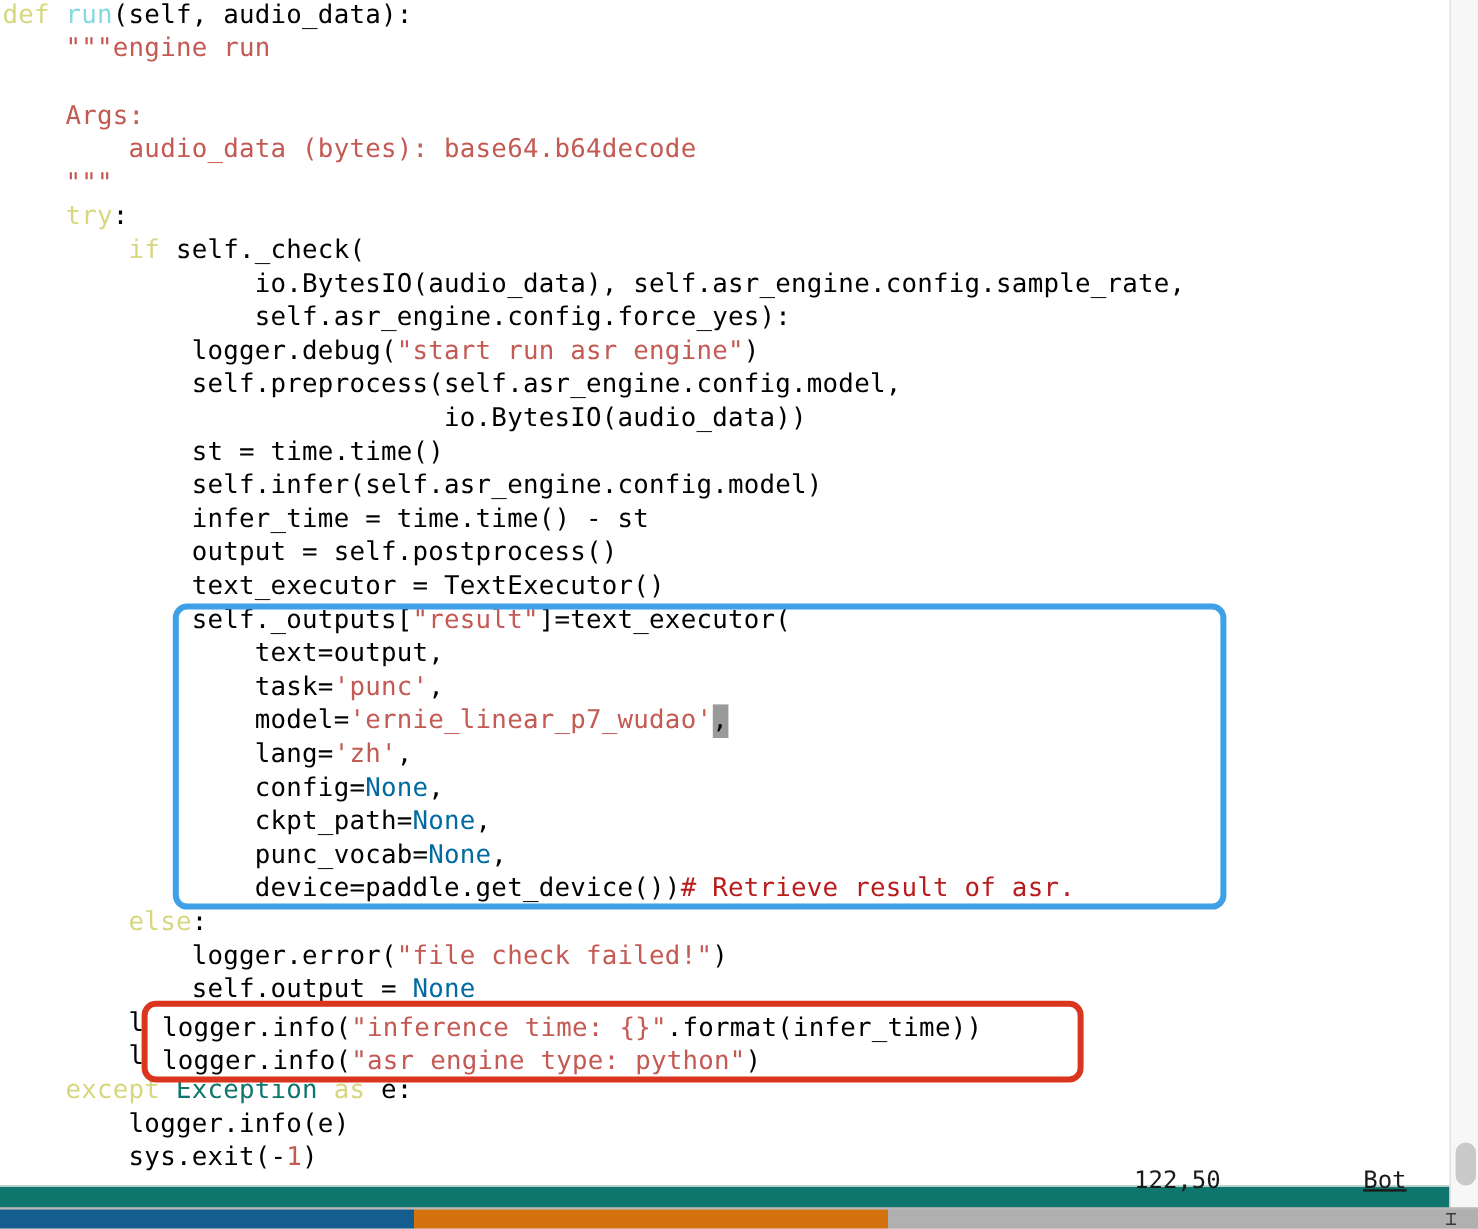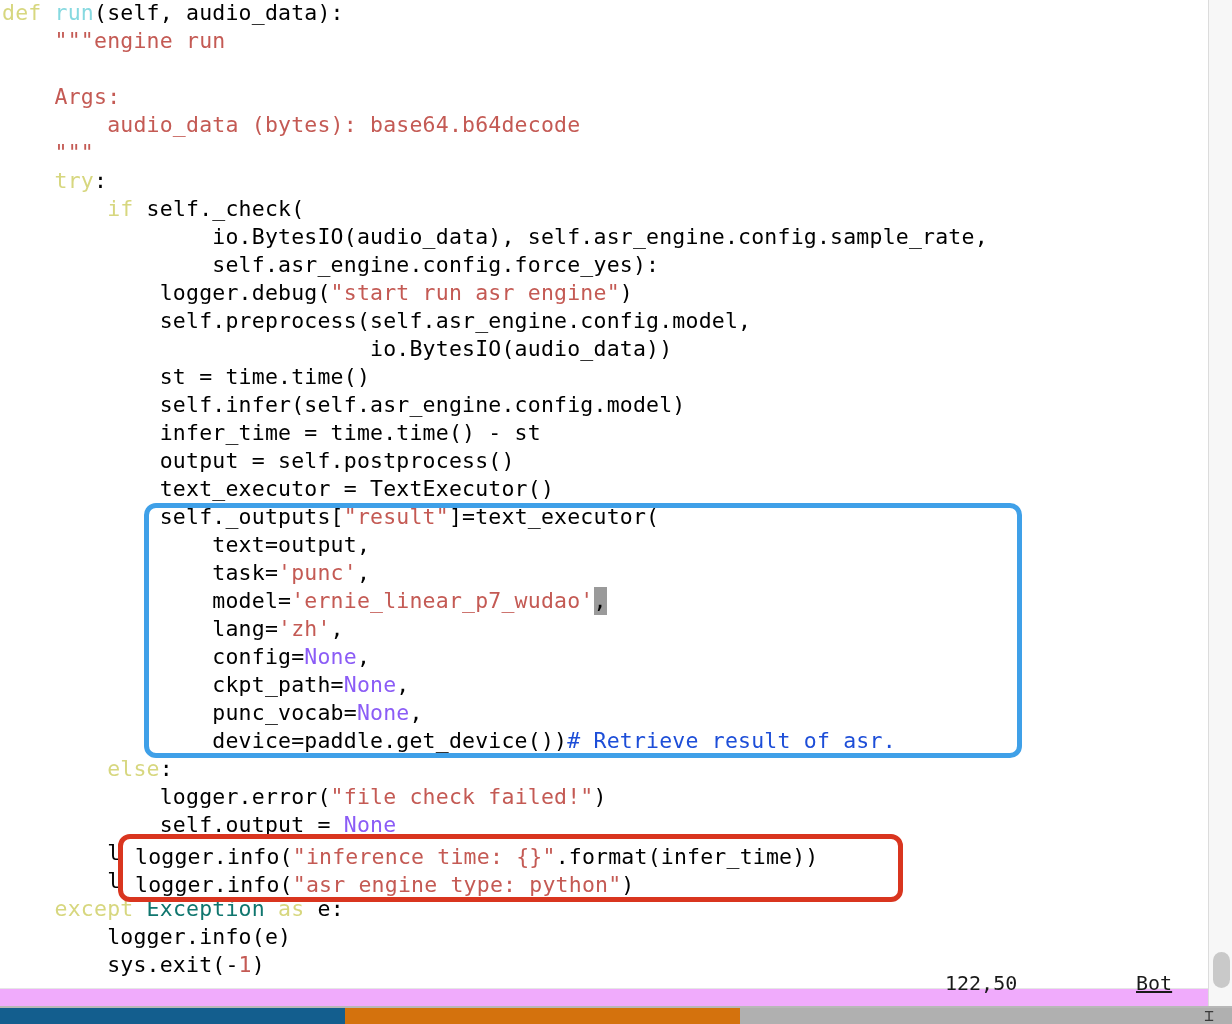--- a/index.html
+++ b/index.html
@@ -42,23 +42,23 @@
     white-space: pre;
     color: #000000;
   }
 
   .ln { display: block; height: 28px; }
 
   
   .kw      { color: #d7d77f; }   
   .fn      { color: #86d9e0; }   
   .str     { color: #c45a54; }   
-  .none    { color: #8b5cf6; }   
+  .none    { color: #0369a1; }   
   .num     { color: #c45a54; }   
-  .cmt     { color: #1d4ed8; }   
+  .cmt     { color: #b91c1c; }   
   .exc     { color: #0f766e; }   
   .plain   { color: #000000; }
 
   
   .cursor {
     background: #9a9a9a;
     color: #000000;
     display: inline-block;
     width: 13px;
     text-align: center;
@@ -91,21 +91,21 @@
     letter-spacing: 0.2px;
     white-space: pre;
     color: #000000;
   }
 
   
   #statusbar {
     position: absolute;
     left: 0; top: 988px;
     width: 1208px; height: 20px;
-    background: #f0abfc;
+    background: #0f766e;
     border-top: 1px solid #e6e6e6;
     font-family: "DejaVu Sans Mono", "Liberation Mono", monospace;
     font-size: 20px;
     line-height: 20px;
     color: #1a1a1a;
   }
   #status-pos {
     position: absolute;
     left: 945px; top: -16px;
   }

